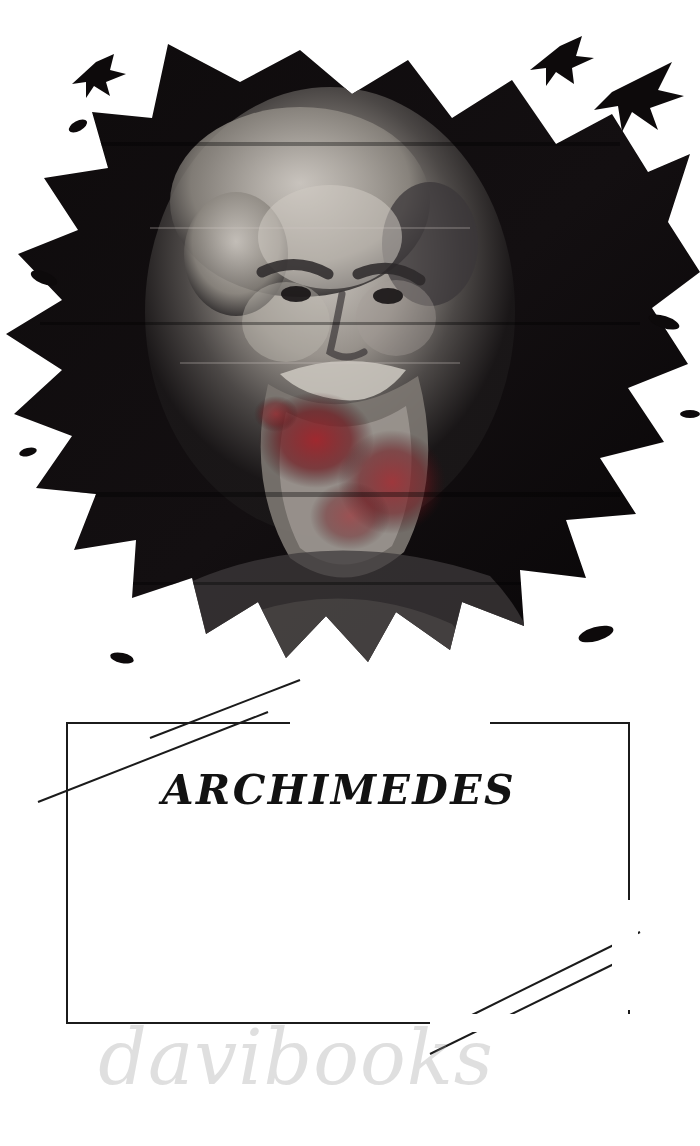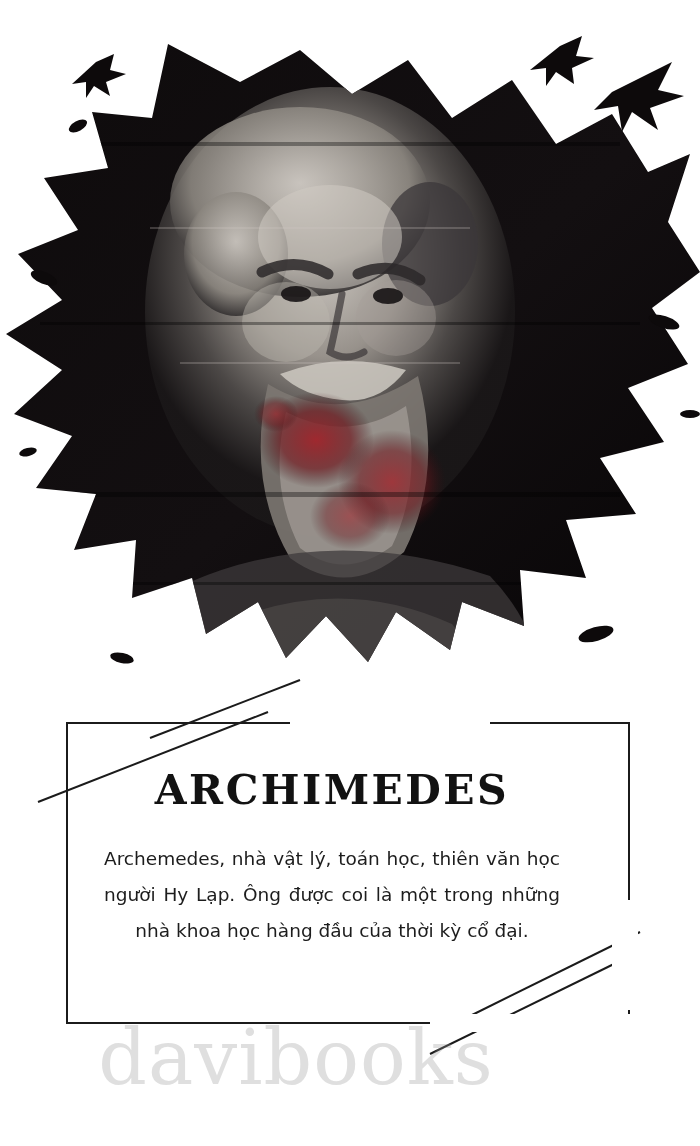--- a/index.html
+++ b/index.html
@@ -77,27 +77,28 @@
   }
   .gap-bottom {
     left: 430px;
     top: 1014px;
     width: 210px;
     height: 18px;
   }
 
   .caption-inner {
     position: absolute;
-    left: 50px;
+    left: 57px;
     top: 722px;
     width: 564px;
     height: 302px;
     box-sizing: border-box;
     padding: 48px 46px 0 46px;
     text-align: center;
+    font-style: italic;
   }
 
   .title {
     font-family: "DejaVu Serif", serif;
     font-weight: 700;
     font-size: 41px;
     letter-spacing: 2.5px;
     color: #121212;
     margin: 0 0 30px 0;
     line-height: 1;
@@ -115,20 +116,21 @@
   }
 
   
   .watermark {
     position: absolute;
     left: 0;
     top: 1020px;
     width: 592px;
     text-align: center;
     pointer-events: none;
+    font-style: italic;
   }
   .wm-main {
     font-family: "DejaVu Serif", serif;
     font-size: 76px;
     letter-spacing: 1px;
     color: rgba(150, 150, 150, 0.30);
     line-height: 1;
     margin: 0;
   }
   .wm-sub {
@@ -259,20 +261,19 @@
     </svg>
   </div>
 
   <div class="caption-frame"></div>
   <div class="frame-gap gap-top"></div>
   <div class="frame-gap gap-right"></div>
   <div class="frame-gap gap-bottom"></div>
 
   <div class="caption-inner">
     <h1 class="title">ARCHIMEDES</h1>
-    <p class="subtitle">Archemedes, nhà vật lý, toán học, thiên văn học người Hy Lạp. Ông được coi là một trong những nhà khoa học hàng đầu của thời kỳ cổ đại.</p>
   </div>
 
   <div class="watermark">
     <div class="wm-main">davibooks</div>
   </div>
 
 </div>
 
 </body></html>

